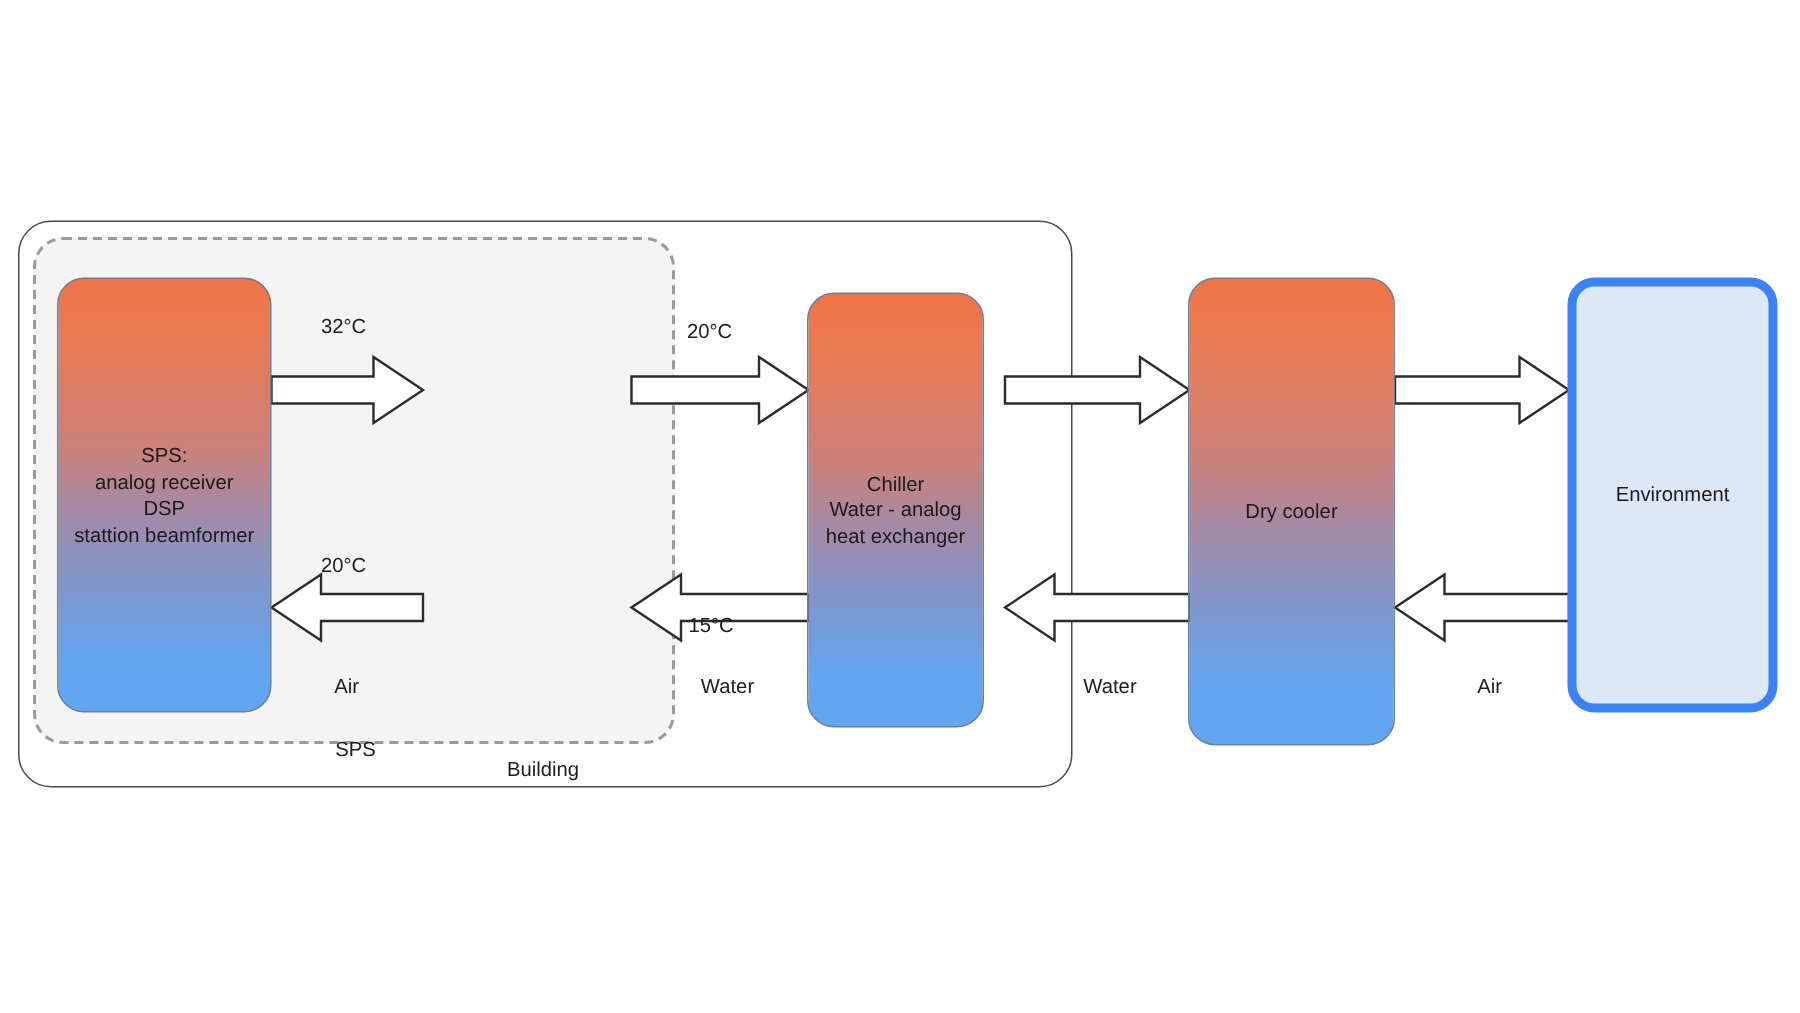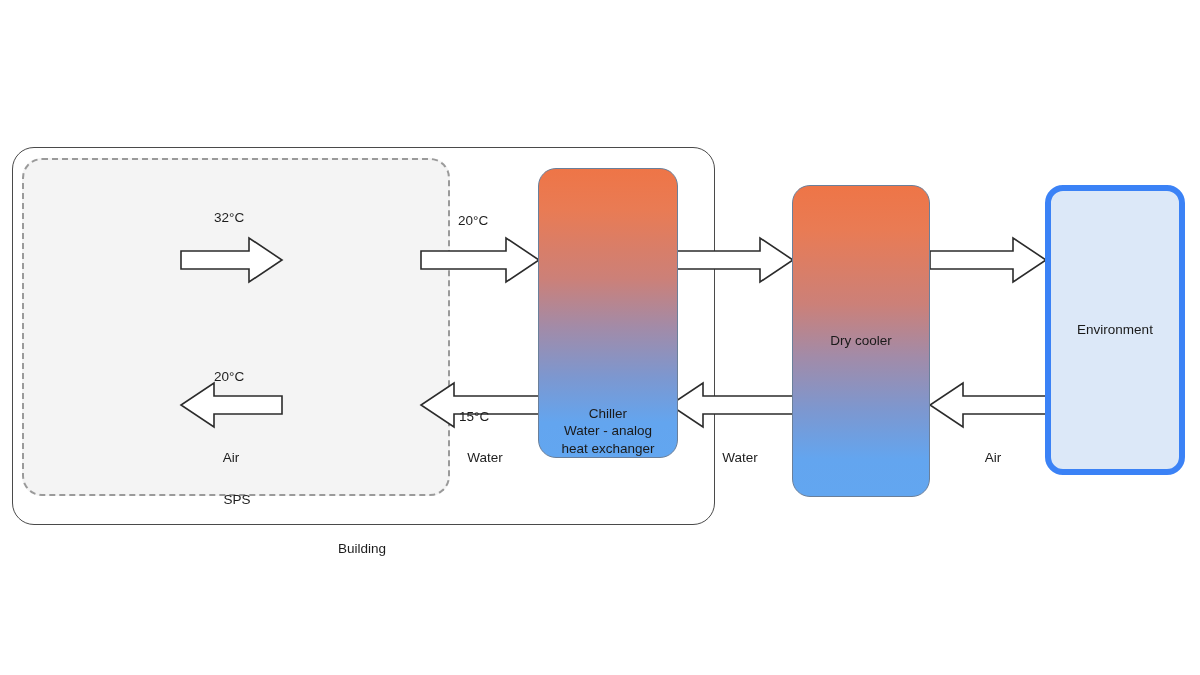--- a/index.html
+++ b/index.html
@@ -148,23 +148,31 @@
       <polygon points="0,14 83,14 83,1 116,23 83,45 83,32 0,32"></polygon>
     </svg>
   </div>
 
   <div class="arrow" style="left:930px; top:382px; width:117px; height:46px;">
     <svg width="117" height="46" viewBox="0 0 117 46">
       <polygon points="116,14 33,14 33,1 0,23 33,45 33,32 116,32"></polygon>
     </svg>
   </div>
 
-
-
-  <div class="unit hot-cold" style="left:538px; top:168px; width:140px; height:290px;align-items:flex-end;">
+  <div class="unit hot-cold" style="left:38px; top:185px; width:143px; height:290px;">
+    <div class="unit-label">
+      <div>SPS:</div>
+      <div>analog receiver</div>
+      <div>DSP</div>
+      <div>stattion beamformer</div>
+    </div>
+  </div>
+
+
+  <div class="unit hot-cold" style="left:538px; top:195px; width:118px; height:290px;">
     <div class="unit-label">
       <div>Chiller</div>
       <div>Water - analog</div>
       <div>heat exchanger</div>
     </div>
   </div>
 
   <div class="unit hot-cold" style="left:792px; top:185px; width:138px; height:312px;">
     <div class="unit-label">
       <div>Dry cooler</div>
@@ -188,15 +196,15 @@
   <div class="flabel center" style="left:231px; top:450px;">Air</div>
 
   <div class="flabel center" style="left:485px; top:450px;">Water</div>
 
   <div class="flabel center" style="left:740px; top:450px;">Water</div>
 
   <div class="flabel center" style="left:993px; top:450px;">Air</div>
 
   <div class="flabel center" style="left:237px; top:492px;">SPS</div>
 
-  <div class="flabel center" style="left:362px; top:505px;margin-top:36px;">Building</div>
+  <div class="flabel center" style="left:362px; top:505px;">Building</div>
 
 </div>
 
 </body></html>

